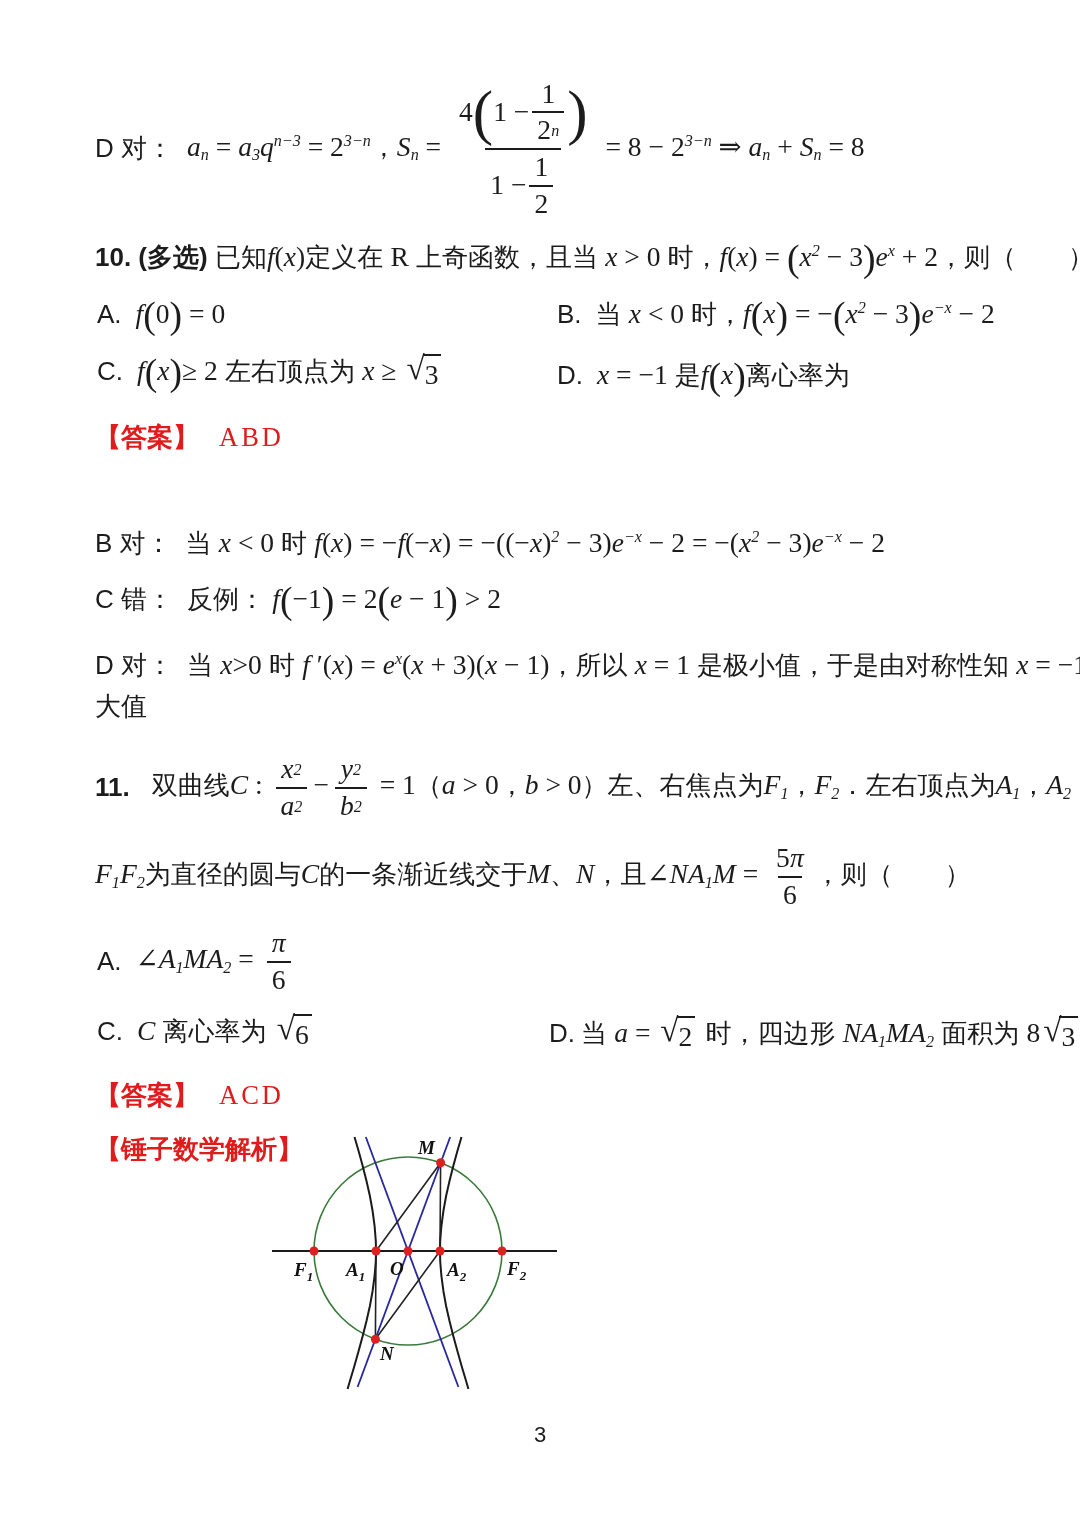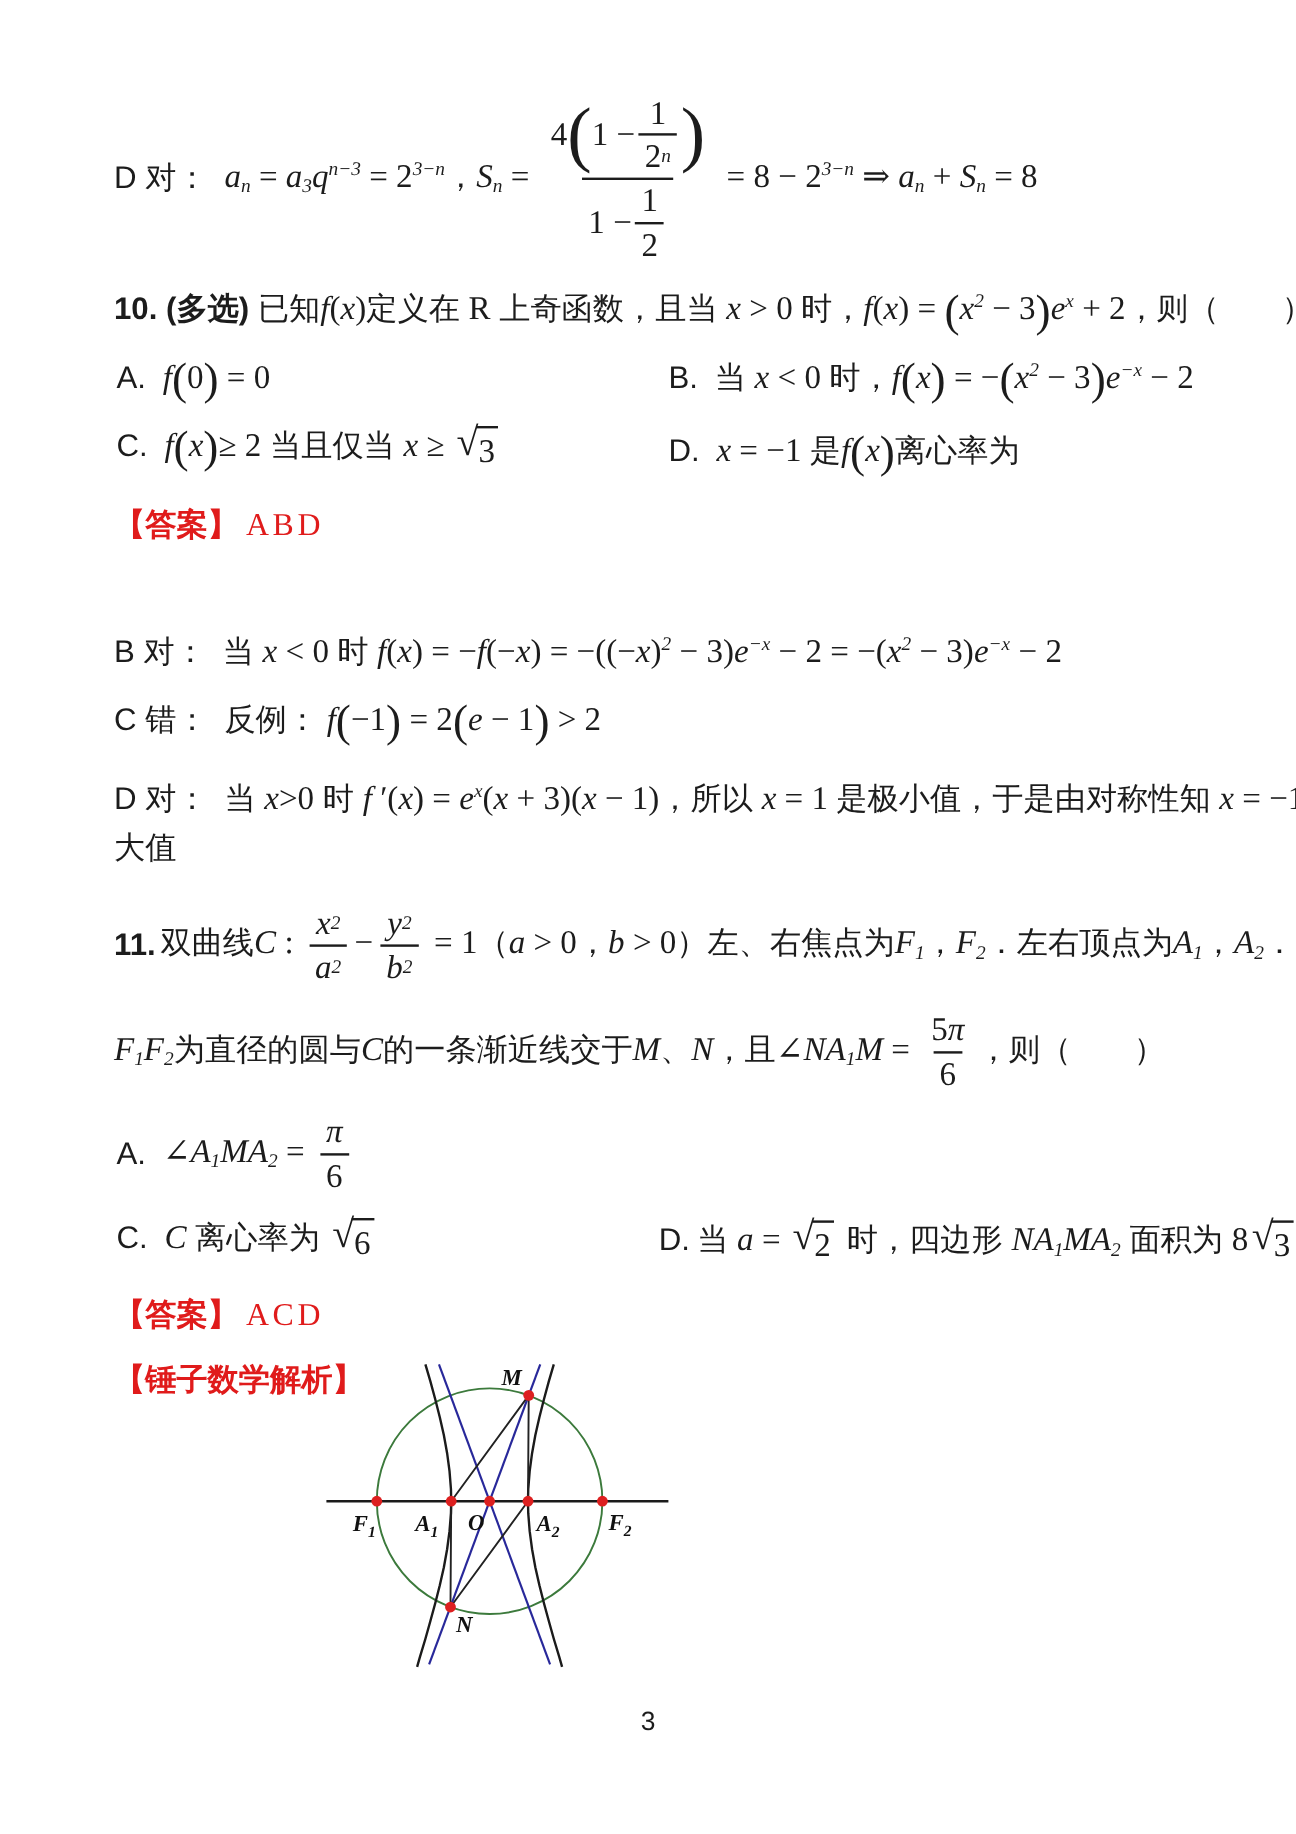--- a/index.html
+++ b/index.html
@@ -6,21 +6,21 @@
   html,body{background:#ffffff}
   .page{position:relative;width:1080px;height:1528px;background:#fff;overflow:hidden;
         color:#1c1c1c;font-family:"Liberation Sans","DejaVu Sans",sans-serif}
   .line{position:absolute;white-space:nowrap;font-size:26px;line-height:1.35;color:#1c1c1c}
   .vflex{display:flex;align-items:center}
   .lab{margin-right:14px}
   .bold{font-weight:bold}
   .red{color:var(--accent,#e01b1b)}
   .brk{font-weight:bold}
   .ansv{font-family:"Liberation Serif","DejaVu Serif","DejaVu Sans",serif;
-        letter-spacing:3px;font-size:1.02em;margin-left:6px}
+        letter-spacing:3px;font-size:1.02em;margin-left:20px}
   
   .t-s{font-family:"Liberation Sans","DejaVu Sans",sans-serif}
   .t-r,.t-i,.t-sup,.t-sub,.t-big,.rad{font-family:"Liberation Serif","DejaVu Serif","DejaVu Sans",serif}
   .t-r{font-size:1.06em}
   .t-i{font-style:italic;font-size:1.06em}
   .t-sup{font-style:italic;font-size:.62em;vertical-align:.62em}
   .t-sub{font-style:italic;font-size:.62em;vertical-align:-.28em}
   .t-big{font-size:1.45em;font-weight:300;vertical-align:-.14em;line-height:1}
   .frac{display:inline-flex;flex-direction:column;align-items:center;vertical-align:middle;
         margin:0 6px;line-height:1.18;text-align:center}
@@ -79,21 +79,21 @@
     <span class="bold">10. (多选)</span><span><span class="t-s"> 已知</span><span class="t-i">f</span><span class="t-r">(</span><span class="t-i">x</span><span class="t-r">)</span><span class="t-s">定义在 </span><span class="t-r">R</span><span class="t-s"> 上奇函数，且当 </span><span class="t-i">x</span><span class="t-r"> &gt; 0 </span><span class="t-s">时，</span><span class="t-i">f</span><span class="t-r">(</span><span class="t-i">x</span><span class="t-r">) = </span><span class="t-big">(</span><span class="t-i">x</span><span class="t-sup">2</span><span class="t-r"> − 3</span><span class="t-big">)</span><span class="t-i">e</span><span class="t-sup">x</span><span class="t-r"> + 2</span><span class="t-s">，则（　　）</span></span>
   </div>
 
   <div class="line" style="left:97px;top:295px">
     <span class="lab">A.</span><span><span class="t-i">f</span><span class="t-big">(</span><span class="t-r">0</span><span class="t-big">)</span><span class="t-r"> = 0</span></span>
   </div>
   <div class="line" style="left:557px;top:295px">
     <span class="lab">B.</span><span><span class="t-s">当 </span><span class="t-i">x</span><span class="t-r"> &lt; 0 </span><span class="t-s">时，</span><span class="t-i">f</span><span class="t-big">(</span><span class="t-i">x</span><span class="t-big">)</span><span class="t-r"> = −</span><span class="t-big">(</span><span class="t-i">x</span><span class="t-sup">2</span><span class="t-r"> − 3</span><span class="t-big">)</span><span class="t-i">e</span><span class="t-sup">−x</span><span class="t-r"> − 2</span></span>
   </div>
   <div class="line" style="left:97px;top:352px">
-    <span class="lab">C.</span><span><span class="t-i">f</span><span class="t-big">(</span><span class="t-i">x</span><span class="t-big">)</span><span class="t-r">≥ 2</span><span class="t-s"> 当且仅当 </span><span class="t-i">x</span><span class="t-r"> ≥ </span><span class="sqrt">
+    <span class="lab">C.</span><span><span class="t-i">f</span><span class="t-big">(</span><span class="t-i">x</span><span class="t-big">)</span><span class="t-r">≥ 2</span><span class="t-s"> 左右顶点为 </span><span class="t-i">x</span><span class="t-r"> ≥ </span><span class="sqrt">
           <span class="rad">√</span>
           <span class="radb"><span class="t-r">3</span></span>
         </span></span>
   </div>
   <div class="line" style="left:557px;top:356px">
     <span class="lab">D.</span><span><span class="t-i">x</span><span class="t-r"> = −1 </span><span class="t-s">是</span><span class="t-i">f</span><span class="t-big">(</span><span class="t-i">x</span><span class="t-big">)</span><span class="t-s">离心率为</span></span>
   </div>
 
   <div class="line" style="left:95px;top:420px">
     <span class="brk red">【答案】</span><span class="ansv red">ABD</span>
@@ -106,21 +106,21 @@
     <span class="lab">C 错：</span><span><span class="t-s">反例： </span><span class="t-i">f</span><span class="t-big">(</span><span class="t-r">−1</span><span class="t-big">)</span><span class="t-r"> = 2</span><span class="t-big">(</span><span class="t-i">e</span><span class="t-r"> − 1</span><span class="t-big">)</span><span class="t-r"> &gt; 2</span></span>
   </div>
   <div class="line" style="left:95px;top:646px">
     <span class="lab">D 对：</span><span><span class="t-s">当 </span><span class="t-i">x</span><span class="t-r">&gt;0</span><span class="t-s"> 时 </span><span class="t-i">f</span><span class="t-r"> ′(</span><span class="t-i">x</span><span class="t-r">) = </span><span class="t-i">e</span><span class="t-sup">x</span><span class="t-r">(</span><span class="t-i">x</span><span class="t-r"> + 3)(</span><span class="t-i">x</span><span class="t-r"> − 1)</span><span class="t-s">，所以 </span><span class="t-i">x</span><span class="t-r"> = 1 </span><span class="t-s">是极小值，于是由对称性知 </span><span class="t-i">x</span><span class="t-r"> = −1 </span></span>
   </div>
   <div class="line" style="left:95px;top:689px">
     <span>大值</span>
   </div>
 
   <div class="line vflex" style="left:95px;top:752px;height:72px">
-    <span class="bold" style="margin-right:4px">11.</span>
+    <span class="bold" style="margin-right:22px">11.</span>
       <span><span class="t-s">双曲线</span><span class="t-i">C</span><span class="t-r"> : </span><span class="frac">
           <span class="num">
             <span class="t-i">x</span>
             <span class="t-sup">2</span>
           </span>
           <span class="den">
             <span class="t-i">a</span>
             <span class="t-sup">2</span>
           </span>
         </span><span class="t-r">−</span><span class="frac">

